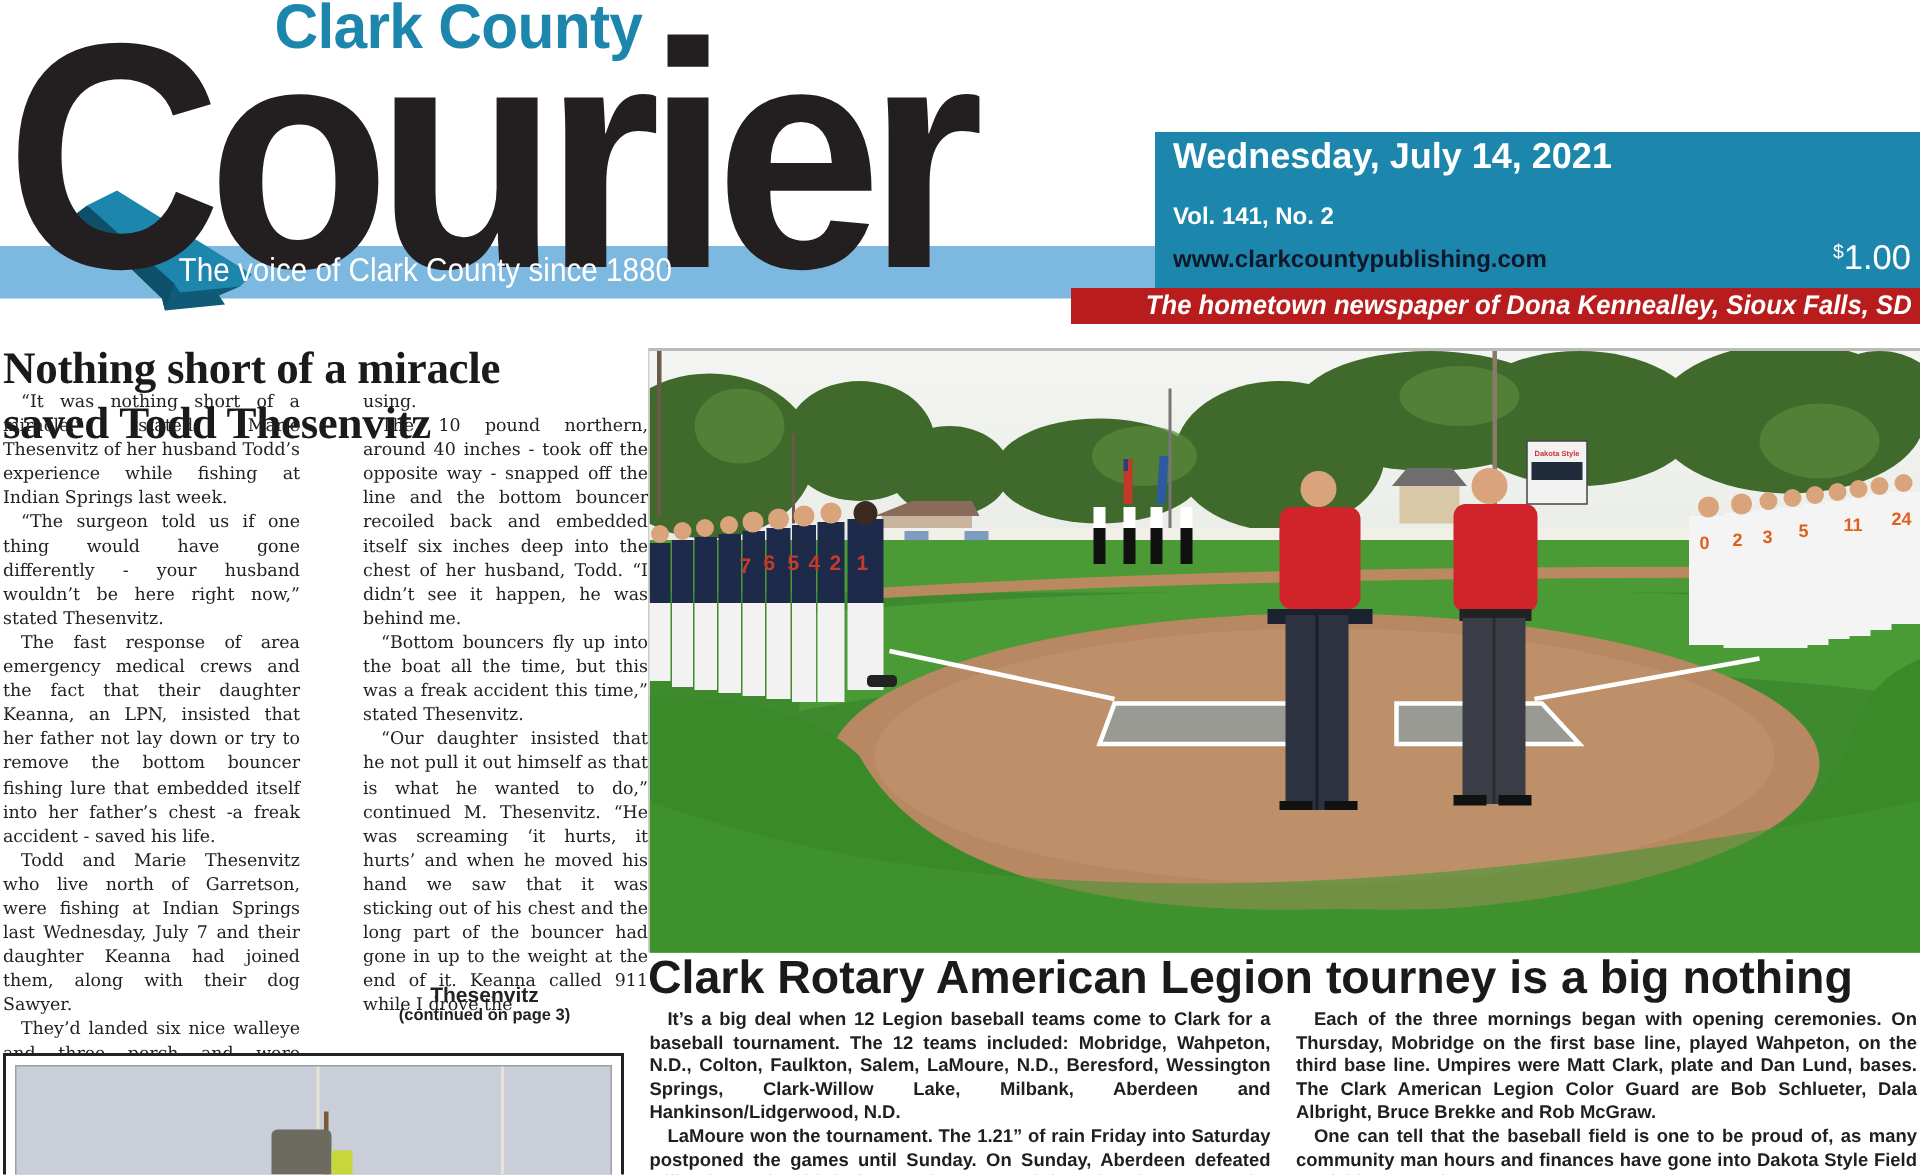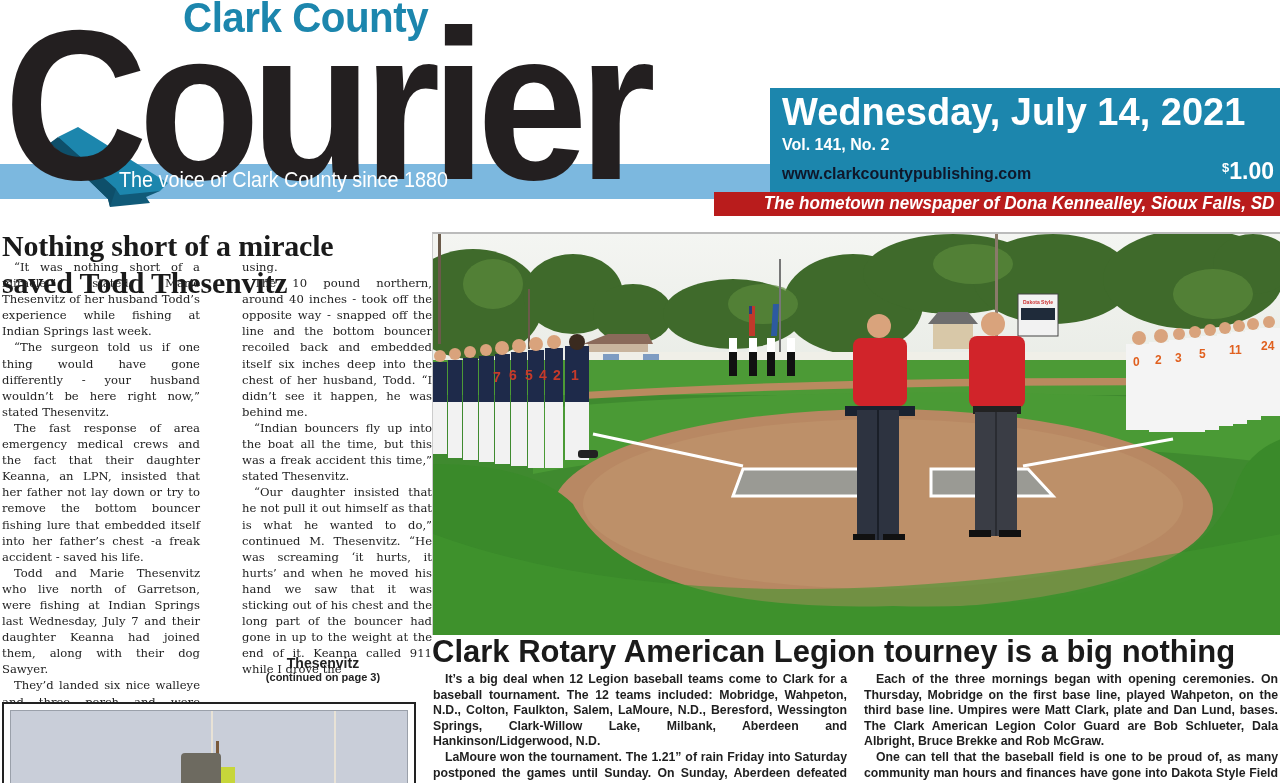--- a/index.html
+++ b/index.html
@@ -30,30 +30,30 @@
   .mh-tagline {
     position: absolute; left: 119px; top: 167px;
     font-size: 22px; color: #ffffff; font-weight: normal;
     transform: scaleX(0.9); transform-origin: left top; white-space: nowrap;
   }
   .mh-datebox {
     position: absolute; left: 770px; top: 88px; width: 510px; height: 104px;
     background: #1c86ad;
   }
   .mh-date {
-    position: absolute; left: 12px; top: 3px; font-size: 38px; font-weight: bold; color: #ffffff; white-space: nowrap;
+    position: absolute; left: 12px; top: 3px; font-size: 24px; font-weight: bold; color: #ffffff; white-space: nowrap;
   }
   .mh-vol {
     position: absolute; left: 12px; top: 48px; font-size: 16px; font-weight: bold; color: #ffffff;
   }
   .mh-url {
     position: absolute; left: 12px; top: 77px; font-size: 16px; font-weight: bold; color: #0f172a;
   }
   .mh-price {
-    position: absolute; right: 6px; top: 70px; font-size: 23px; font-weight: bold; color: #ffffff; text-align: right;
+    position: absolute; right: 6px; top: 70px; font-size: 23px; font-weight: normal; color: #ffffff; text-align: right;
   }
   .mh-price sup { font-size: 13px; vertical-align: top; position: relative; top: 2px; }
   .mh-hometown {
     position: absolute; left: 714px; top: 192px; width: 566px; height: 24px;
     background: #b91c1c;
   }
   .mh-hometown span {
     position: absolute; right: 6px; top: 1px; font-size: 18px; font-weight: bold; font-style: italic; color: #ffffff;
     white-space: nowrap; transform: scaleX(0.95); transform-origin: right top;
   }
@@ -142,21 +142,21 @@
   <div class="col col1">
     <p>“It was nothing short of a miracle,” stated Marie Thesenvitz of her husband Todd’s experience while fishing at Indian Springs last week.</p>
     <p>“The surgeon told us if one thing would have gone differently - your husband wouldn’t be here right now,” stated Thesenvitz.</p>
     <p>The fast response of area emergency medical crews and the fact that their daughter Keanna, an LPN, insisted that her father not lay down or try to remove the bottom bouncer fishing lure that embedded itself into her father’s chest -a freak accident - saved his life.</p>
     <p>Todd and Marie Thesenvitz who live north of Garretson, were fishing at Indian Springs last Wednesday, July 7 and their daughter Keanna had joined them, along with their dog Sawyer.</p>
     <p>They’d landed six nice walleye and three perch and were getting ready to go when one last northern bit on the bottom bouncer they were</p>
   </div>
   <div class="col col2" style="left:228px;margin-left:12px;">
     <p class="noindent">using.</p>
     <p>The 10 pound northern, around 40 inches - took off the opposite way  - snapped off the line and the bottom bouncer recoiled back and embedded itself six inches deep into the chest of her husband, Todd. “I didn’t see it happen, he was behind me.</p>
-    <p>“Indian bouncers fly up into the boat all the time, but this was a freak accident this time,” stated Thesenvitz.</p>
+    <p>“Bottom bouncers fly up into the boat all the time, but this was a freak accident this time,” stated Thesenvitz.</p>
     <p>“Our daughter insisted that he not pull it out himself as that is what he wanted to do,” continued M. Thesenvitz.  “He was screaming ‘it hurts, it hurts’ and when he moved his hand we saw that it was sticking out of his chest and the long part of the bouncer had gone in up to the weight at the end of it. Keanna called 911 while I drove the</p>
   </div>
 </div>
 
 <div class="jump">
   <div class="jump-title">Thesenvitz</div>
   <div class="jump-cont">(continued on page 3)</div>
 </div>
 
 <div class="photo-small">

